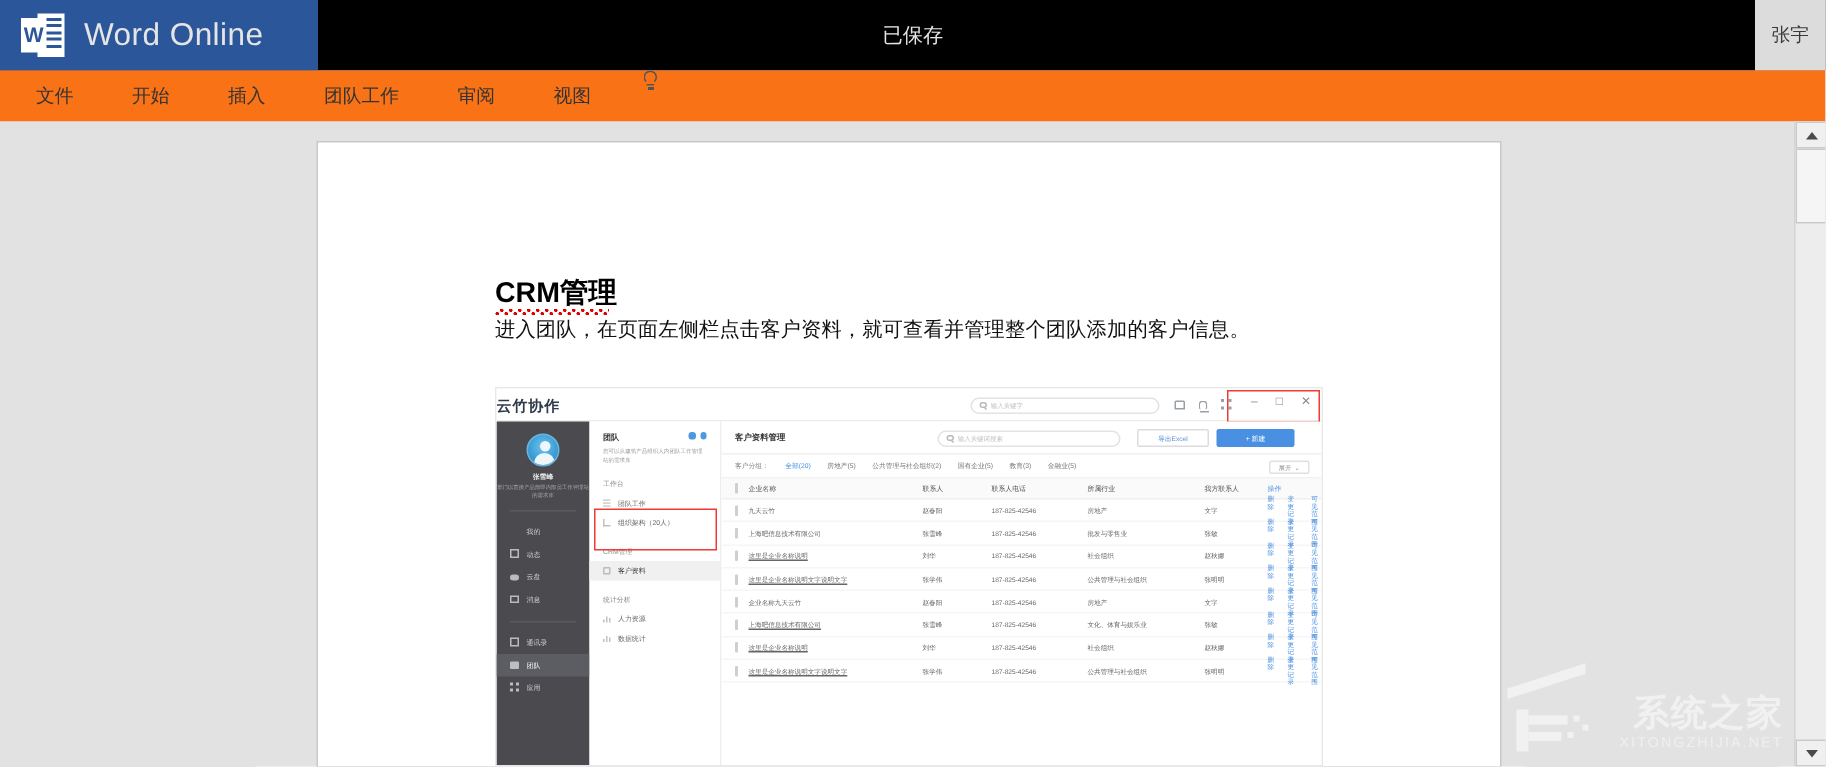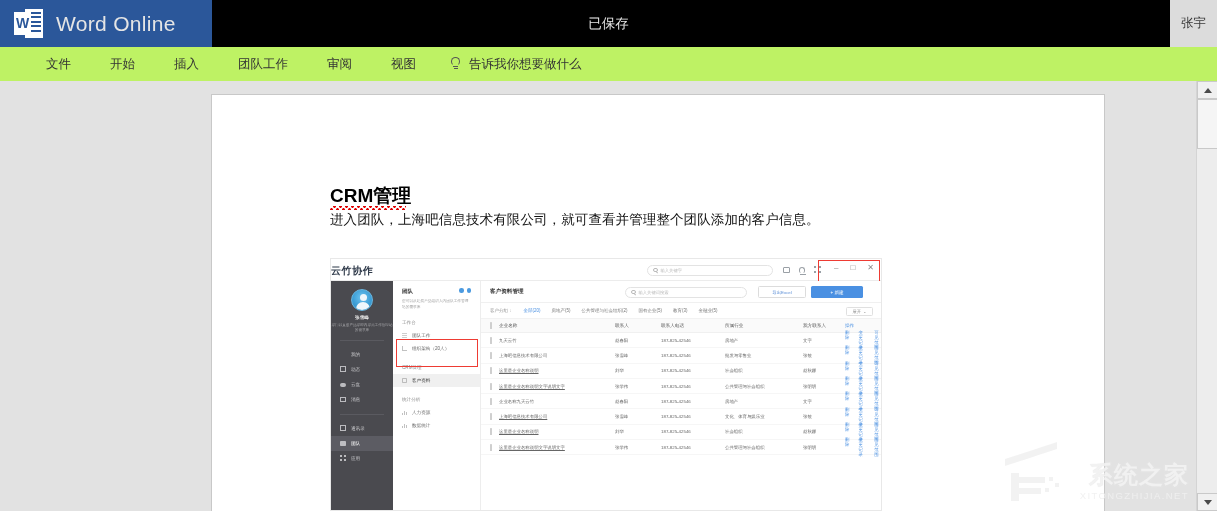--- a/index.html
+++ b/index.html
@@ -39,21 +39,21 @@
   }
   .userbox {
     position:absolute; right:0; top:0; width:47px; height:47px;
     background:#dcdcdc; display:flex; align-items:center; justify-content:center;
   }
   .username { font-size:12.5px; color:#3a3a3a; }
 
   
   .ribbon {
     position:absolute; left:0; top:47px; width:1217px; height:34px;
-    background:#bef264; display:flex; align-items:flex-start;padding-left:22px;
+    background:#f97316; display:flex; align-items:flex-start;
   }
   .rib-tab {
     font-size:12.5px; color:#333; padding:0 6px; height:34px;
     display:flex; align-items:center; cursor:default;
   }
   .rib-tab.first { margin-left:18px; }
   .rib-gap { width:27px; }
   .tellme { display:flex; align-items:center; margin-left:27px; }
   .bulb {
     width:13px; height:15px; position:relative; margin-right:7px; flex:none;
@@ -65,21 +65,21 @@
   .bulb .base {
     position:absolute; left:4px; top:9px; width:5px; height:1.4px; background:#555;
   }
   .bulb .base2 {
     position:absolute; left:4.5px; top:11.4px; width:4px; height:1.4px; background:#555;
   }
 
   
   .canvas { position:absolute; left:0; top:81px; width:1196px; height:430px; background:#e2e2e2; }
   .page {
-    position:absolute; left:212px; top:14px; width:892px; height:416px;
+    position:absolute; left:212px; top:14px; width:788px; height:416px;
     background:#fff; box-shadow:0 0 0 1px #c8c8c8;
   }
 
   .doc-body { position:absolute; left:118px; top:90px; width:600px; }
   .doc-h1 {
     font-size:19px; font-weight:bold; color:#000; letter-spacing:0px;
     display:inline-block; position:relative; line-height:22px;
   }
   .squiggle {
     position:absolute; left:0; bottom:-3px; width:76px; height:4px;
@@ -359,33 +359,32 @@
   <div class="rib-gap"></div>
   <div class="rib-tab">审阅</div>
   <div class="rib-gap"></div>
   <div class="rib-tab">视图</div>
   <div class="tellme">
     <span class="bulb">
       <span class="glass"></span>
         <span class="base"></span>
         <span class="base2"></span>
     </span>
-    <span class="rib-tab" style="padding:0">告诉我你想要做什么</span>
   </div>
 </div>
 
 <div class="canvas">
   <div class="page">
 
     <div class="doc-body">
       <div class="doc-h1">
         <span>CRM管理</span>
         <span class="squiggle"></span>
       </div>
-      <div class="doc-p">进入团队，上海吧信息技术有限公司，就可查看并管理整个团队添加的客户信息。</div>
+      <div class="doc-p">进入团队，在页面左侧栏点击客户资料，就可查看并管理整个团队添加的客户信息。</div>
     </div>
 
     <div class="embed">
 
       <div class="embed-head">
         <div class="yz-logo">云竹协作</div>
         <div class="e-search">
           <span class="mini-mag"></span>
           <span>输入关键字</span>
         </div>

